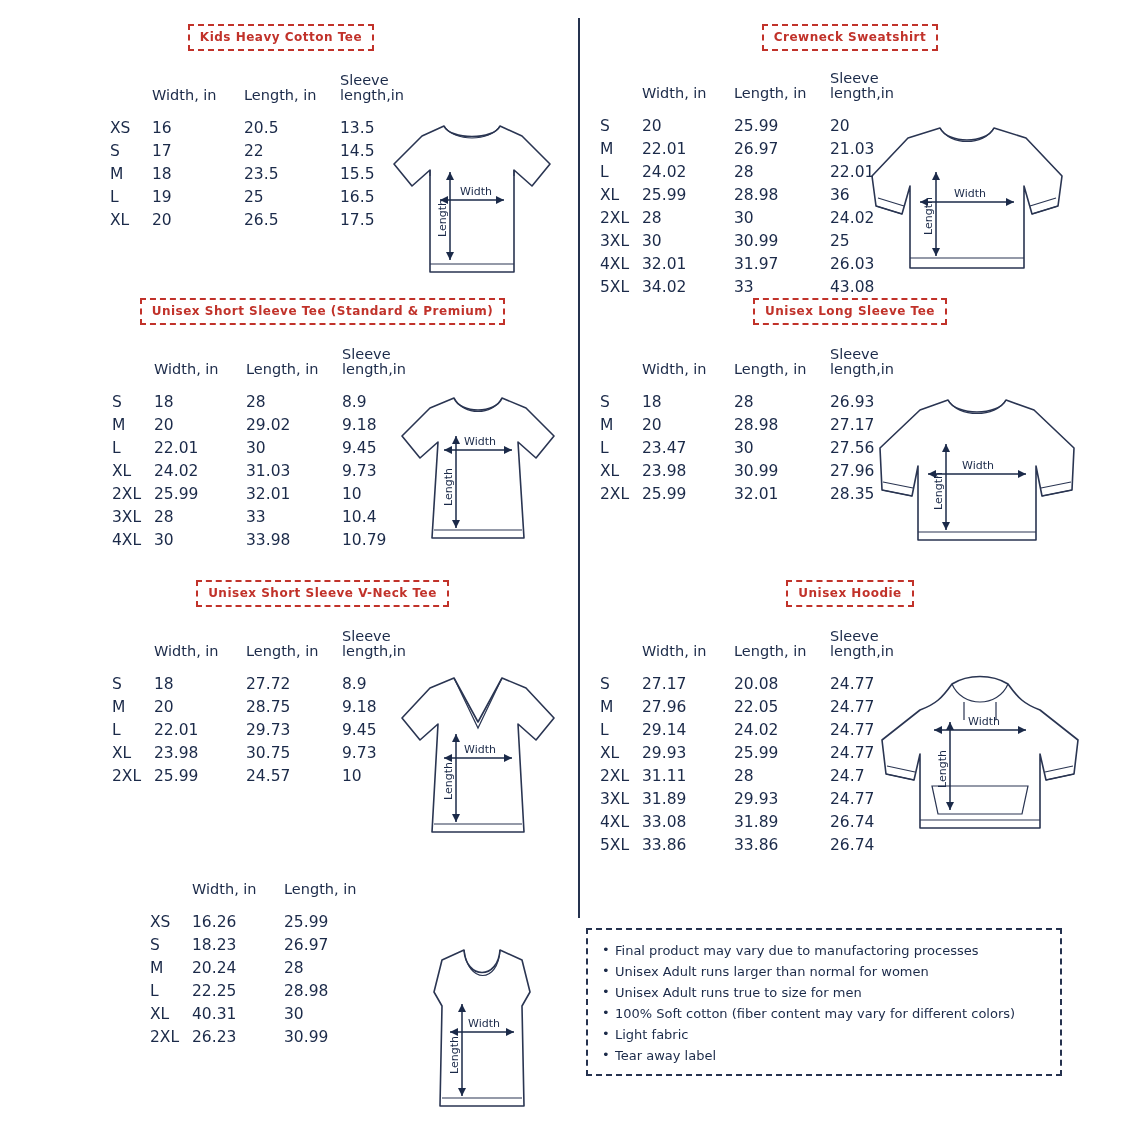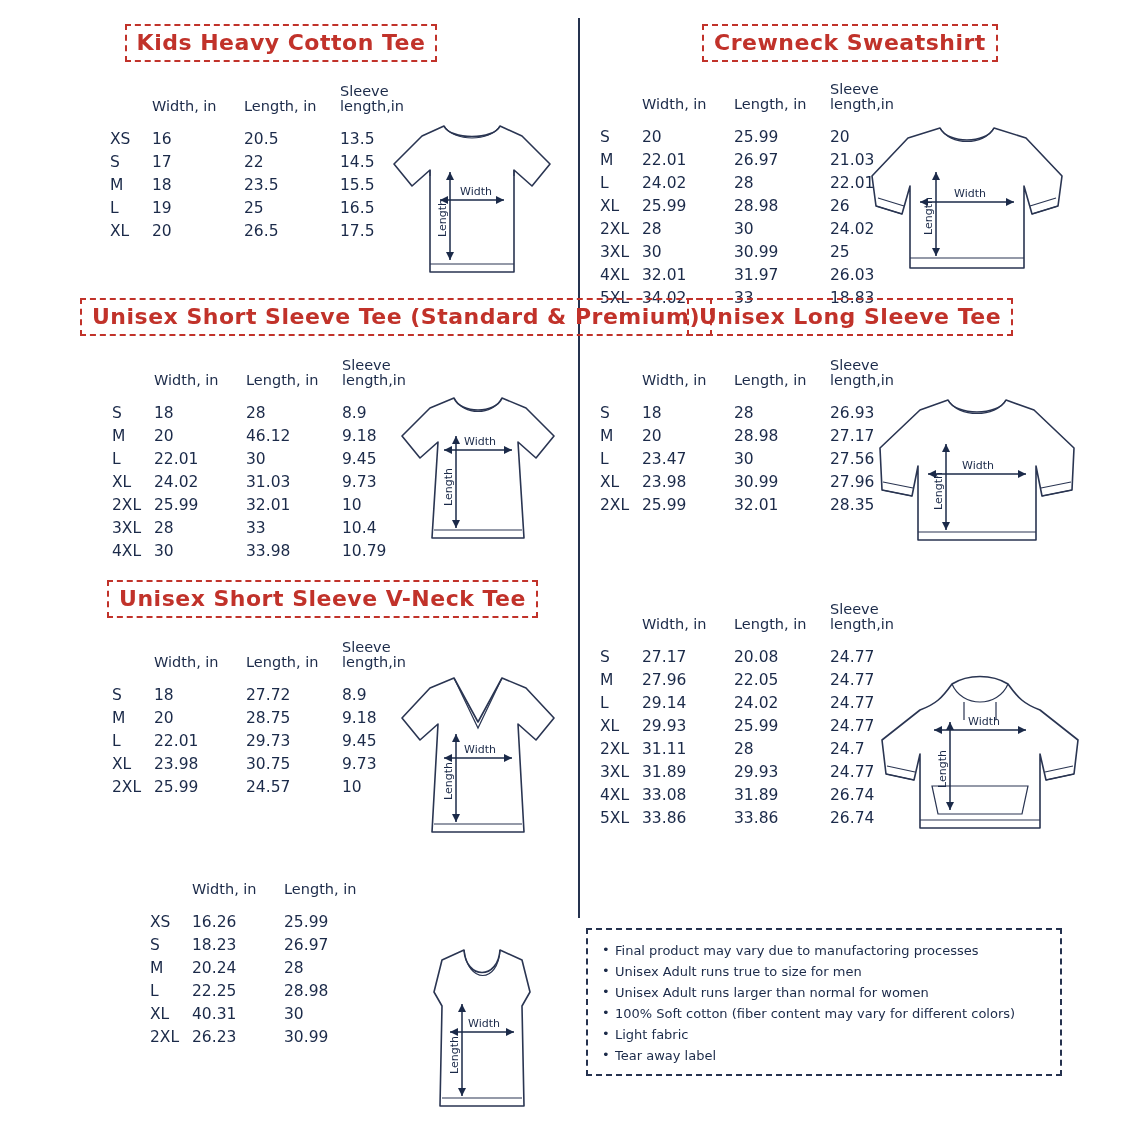--- a/index.html
+++ b/index.html
@@ -31,21 +31,21 @@
   }
   .section {
     position: absolute;
   }
   .sect-title {
     display: inline-block;
     border: 2px dashed #c1322a;
     color: #c1322a;
     font-family: "DejaVu Sans", sans-serif;
     font-weight: bold;
-    font-size: 22px;
+    font-size: 12px;
     letter-spacing: 0.5px;
     padding: 4px 10px 5px 10px;
     white-space: nowrap;
   }
   .title-wrap {
     text-align: center;
   }
   .tbl {
     border-collapse: collapse;
     font-size: 15.5px;
@@ -230,21 +230,21 @@
       <tr>
         <td>L</td>
         <td>24.02</td>
         <td>28</td>
         <td>22.01</td>
       </tr>
       <tr>
         <td>XL</td>
         <td>25.99</td>
         <td>28.98</td>
-        <td>26</td>
+        <td>36</td>
       </tr>
       <tr>
         <td>2XL</td>
         <td>28</td>
         <td>30</td>
         <td>24.02</td>
       </tr>
       <tr>
         <td>3XL</td>
         <td>30</td>
@@ -254,21 +254,21 @@
       <tr>
         <td>4XL</td>
         <td>32.01</td>
         <td>31.97</td>
         <td>26.03</td>
       </tr>
       <tr>
         <td>5XL</td>
         <td>34.02</td>
         <td>33</td>
-        <td>18.83</td>
+        <td>43.08</td>
       </tr>
     </tbody>
       </table>
   </div>
 
   <div class="garment" style="left:862px; top:110px;">
     <svg width="210" height="180" viewBox="0 0 210 180">
       <path class="stroke" d="M78 18 L46 28 L10 66 L14 96 L40 104 L48 76 L48 158 L162 158 L162 76 L170 104 L196 96 L200 66 L164 28 L132 18 C124 34 86 34 78 18 Z"></path>
       <path class="thin" d="M78 18 C88 36 122 36 132 18"></path>
       <path class="thin" d="M14 96 L40 104 M16 88 L42 96"></path>
@@ -304,21 +304,21 @@
       </tr>
       <tr>
         <td>S</td>
         <td>18</td>
         <td>28</td>
         <td>8.9</td>
       </tr>
       <tr>
         <td>M</td>
         <td>20</td>
-        <td>46.12</td>
+        <td>29.02</td>
         <td>9.18</td>
       </tr>
       <tr>
         <td>L</td>
         <td>22.01</td>
         <td>30</td>
         <td>9.45</td>
       </tr>
       <tr>
         <td>XL</td>
@@ -498,20 +498,23 @@
       <g class="arrow">
         <line x1="68" y1="66" x2="68" y2="154"></line>
         <polygon points="68,66 64,74 72,74" fill="#1b2a49" stroke="none"></polygon>
         <polygon points="68,154 64,146 72,146" fill="#1b2a49" stroke="none"></polygon>
       </g>
       <text class="lbl" x="64" y="132" transform="rotate(-90 64 132)">Length</text>
     </svg>
   </div>
 
   <div class="section" style="left:600px; top:580px; width:500px;">
+    <div class="title-wrap" style="width:500px;">
+      <span class="sect-title">Unisex Hoodie</span>
+    </div>
     <table class="tbl" style="margin-top:22px; margin-left:0px;">
       <tbody>
           <tr>
         <th class="c-size"></th>
         <th class="c-w">Width, in</th>
         <th class="c-l">Length, in</th>
         <th class="c-s">Sleeve
 length,in</th>
       </tr>
       <tr>
@@ -648,21 +651,21 @@
         <polygon points="50,68 46,76 54,76" fill="#1b2a49" stroke="none"></polygon>
         <polygon points="50,160 46,152 54,152" fill="#1b2a49" stroke="none"></polygon>
       </g>
       <text class="lbl" x="46" y="138" transform="rotate(-90 46 138)">Length</text>
     </svg>
   </div>
 
   <div class="notes" style="left:586px; top:928px; width:476px; height:148px;">
     <ul>
       <li>Final product may vary due to manufactoring processes</li>
+      <li>Unisex Adult runs larger than normal for women</li>
       <li>Unisex Adult runs true to size for men</li>
-      <li>Unisex Adult runs larger than normal for women</li>
       <li>100% Soft cotton (fiber content may vary for different colors)</li>
       <li>Light fabric</li>
       <li>Tear away label</li>
     </ul>
   </div>
 
 </div>
 
 </body></html>

